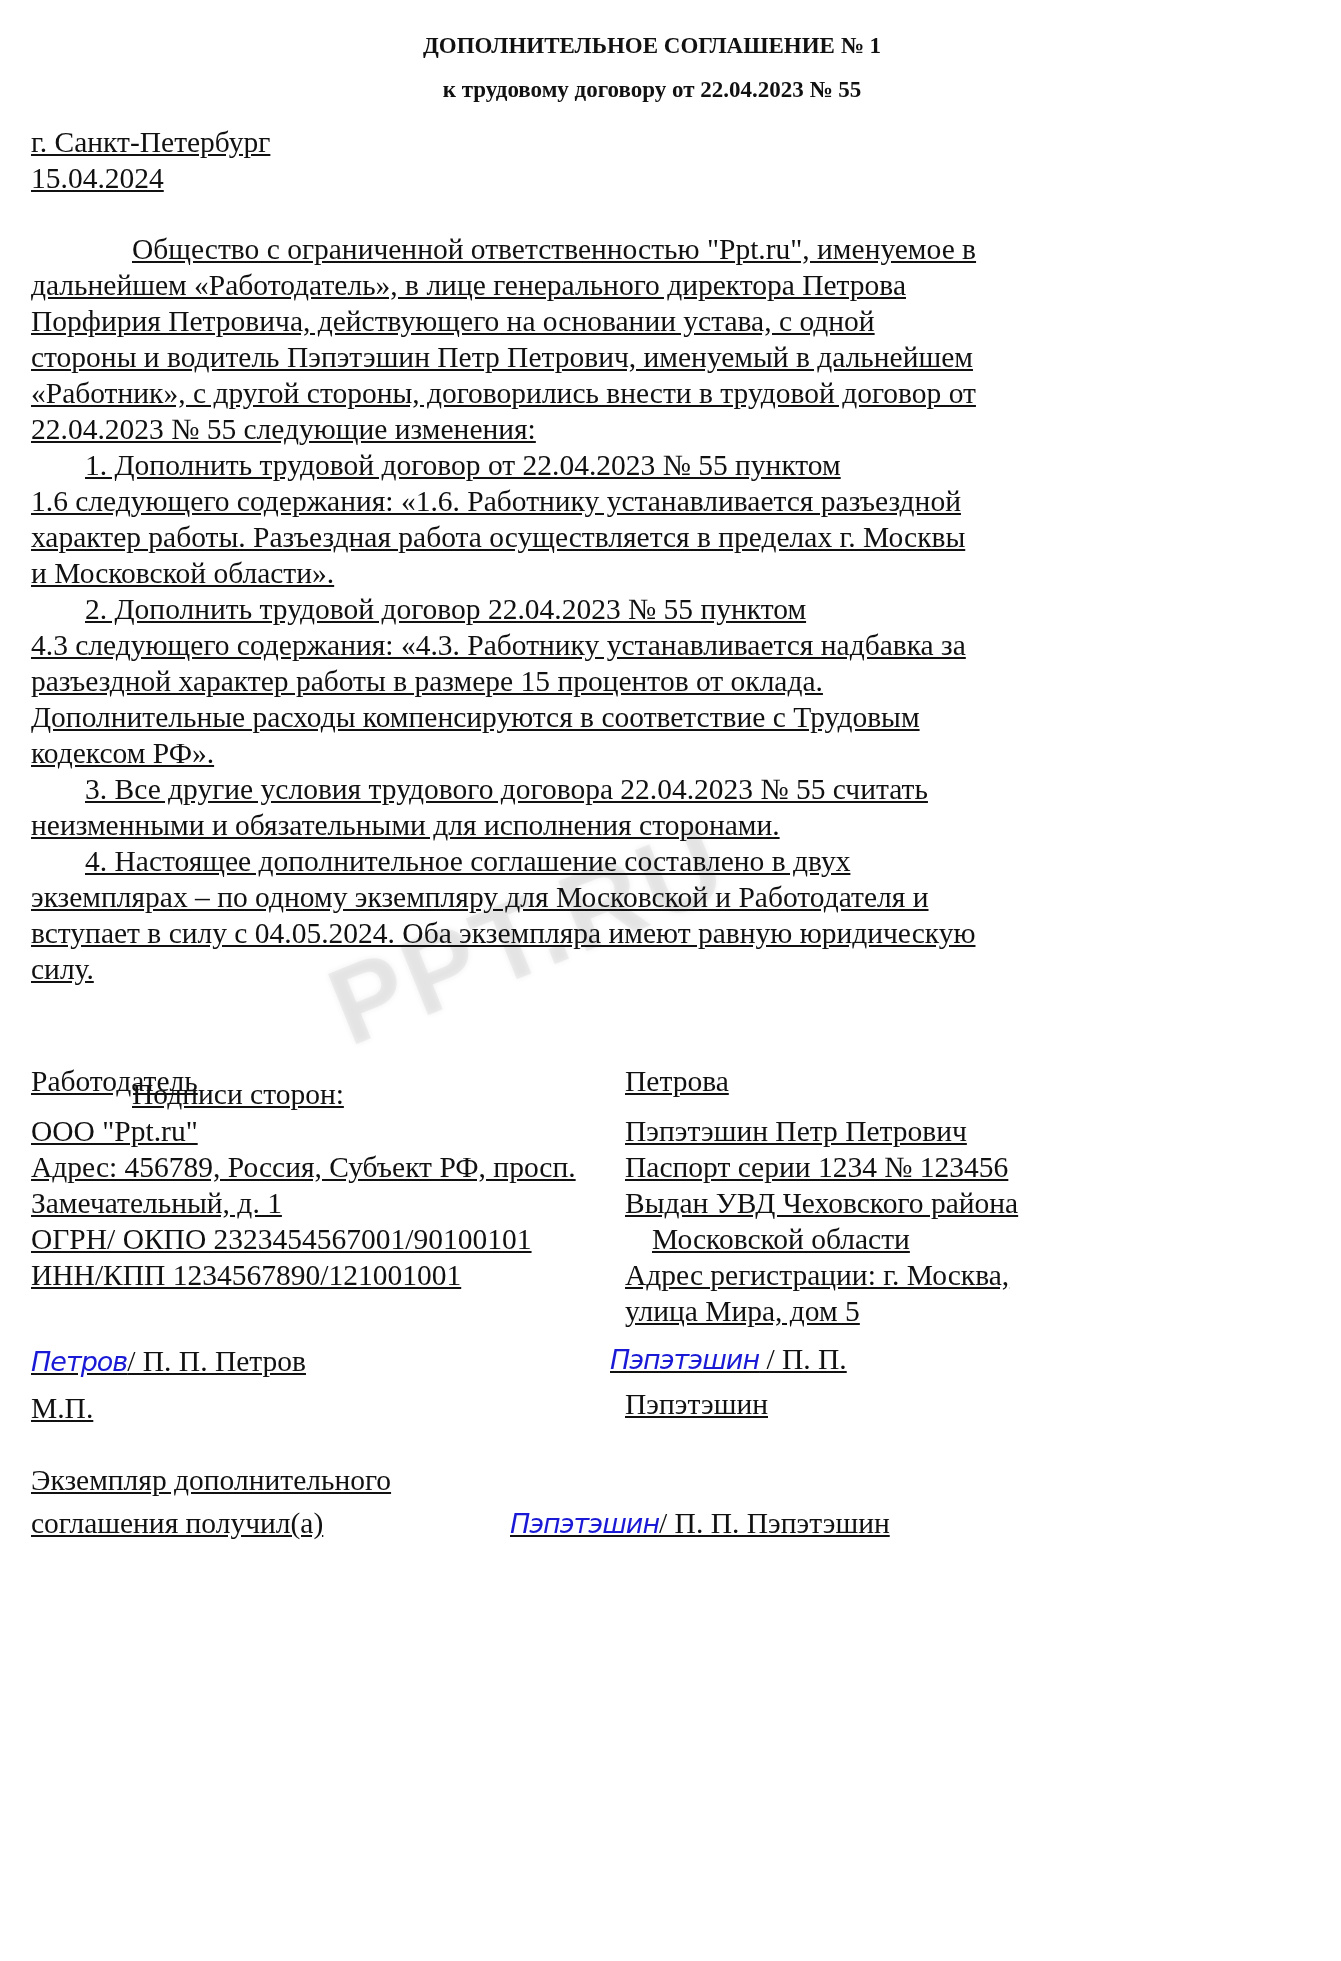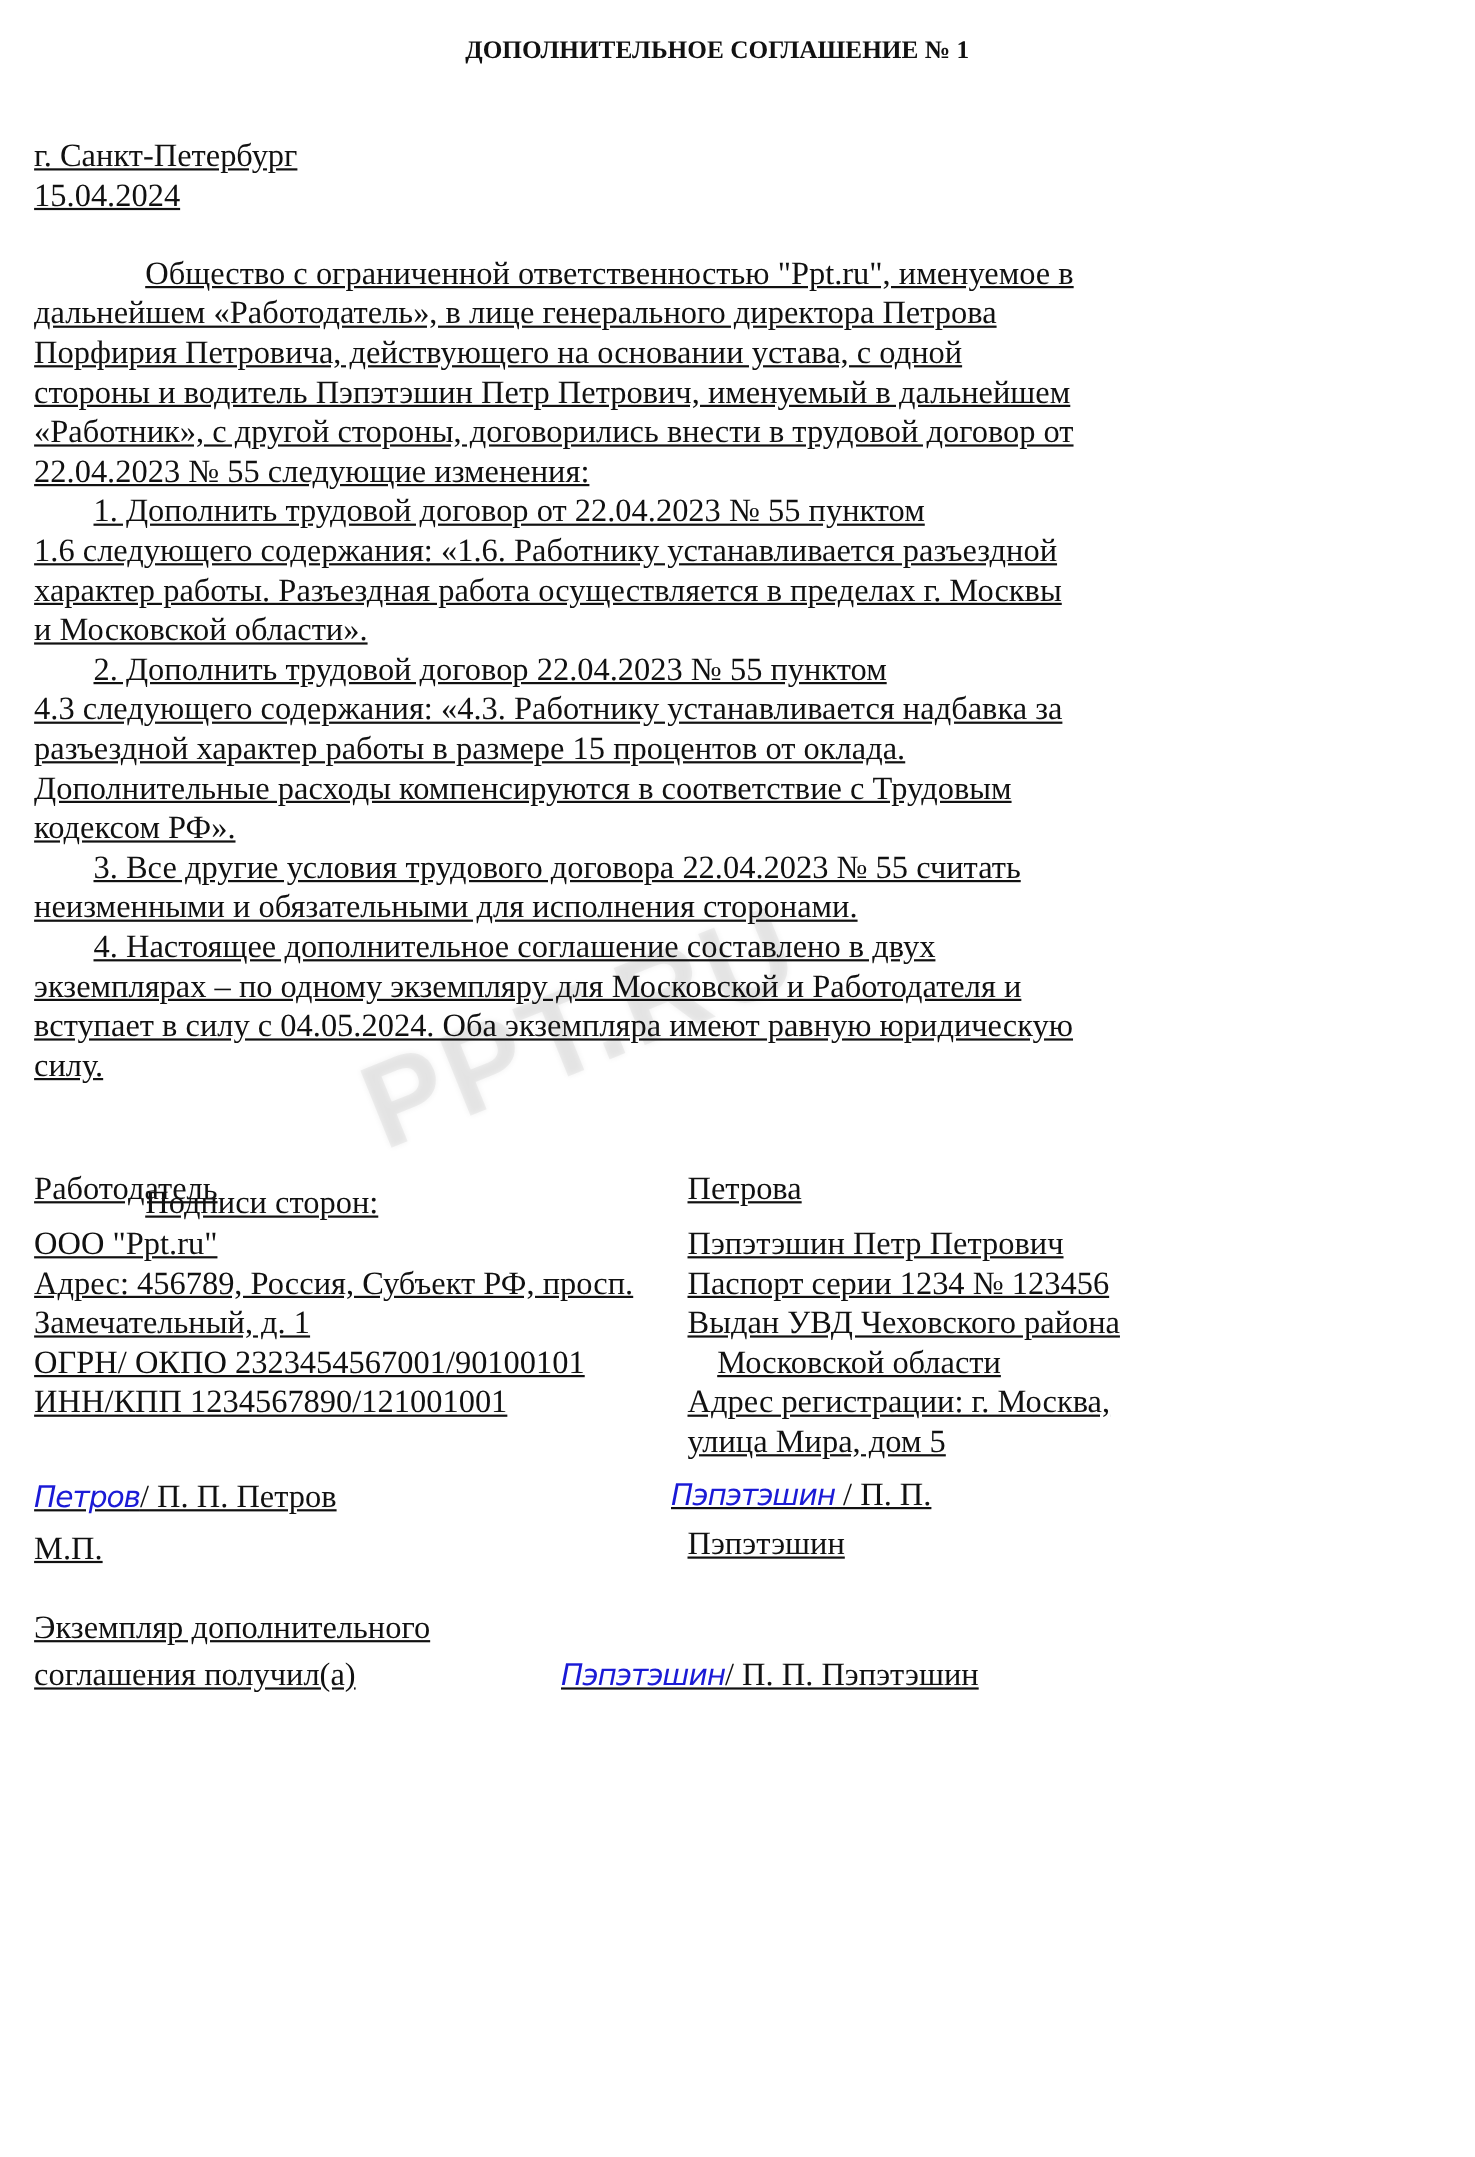--- a/index.html
+++ b/index.html
@@ -18,20 +18,21 @@
     letter-spacing: 4px; text-shadow: 0 0 6px rgba(0,0,0,0.06);
   }
 </style>
 </head>
 <body>
 
 <div class="watermark">PPT.RU</div>
 
 <div class="title-block">
   <div>ДОПОЛНИТЕЛЬНОЕ СОГЛАШЕНИЕ № 1</div>
+  <div>к трудовому договору от 22.04.2023 № 55</div>
 </div>
 
 <div class="page">
   <div class="line" style="top:124px">г. Санкт-Петербург</div>
   <div class="line" style="top:160px">15.04.2024</div>
 
   <div class="line" style="top:231px; left:101px">Общество с ограниченной ответственностью "Ppt.ru", именуемое в</div>
   <div class="line" style="top:267px">дальнейшем «Работодатель», в лице генерального директора Петрова</div>
   <div class="line" style="top:303px">Порфирия Петровича, действующего на основании устава, с одной</div>
   <div class="line" style="top:339px">стороны и водитель Пэпэтэшин Петр Петрович, именуемый в дальнейшем</div>

